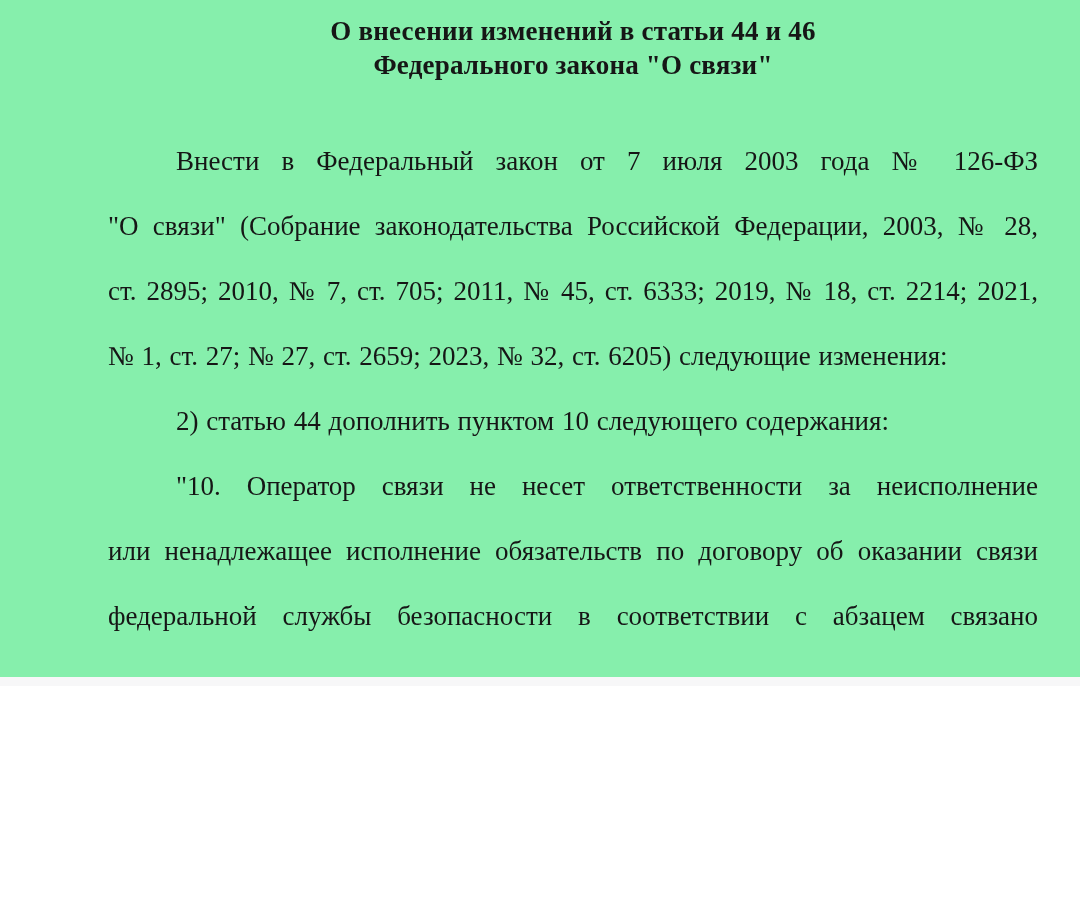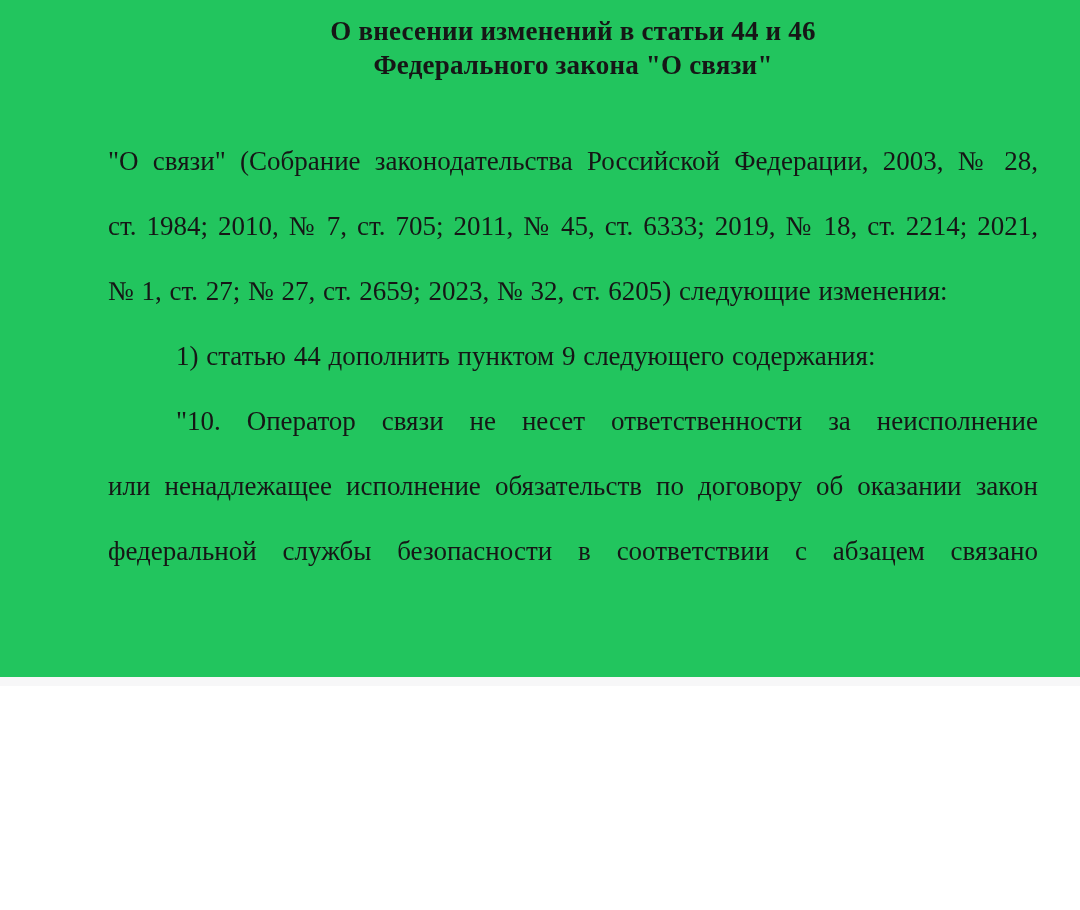--- a/index.html
+++ b/index.html
@@ -4,21 +4,21 @@
 <style>
   html, body {
     margin: 0;
     padding: 0;
     background: #ffffff;
   }
   .page {
     position: relative;
     width: 1080px;
     height: 686px;
-    background: #22c55e;
+    background: #86efac;
     overflow: hidden;
     font-family: "Liberation Serif", "DejaVu Serif", serif;
     color: #161616;
   }
   .content {
     padding-left: 108px;
     padding-right: 42px;
   }
   .title {
     margin: 0;
@@ -59,23 +59,24 @@
 </head>
 <body>
 
 <div class="page">
   <div class="content">
     <h1 class="title">
       <div class="title-line">О внесении изменений в статьи 44 и 46</div>
       <div class="title-line">Федерального закона "О связи"</div>
     </h1>
     <div class="body-text">
+        <div class="line first">Внести в Федеральный закон от 7 июля 2003 года № 126-ФЗ</div>
         <div class="line">"О связи" (Собрание законодательства Российской Федерации, 2003, № 28,</div>
-        <div class="line">ст. 1984; 2010, № 7, ст. 705; 2011, № 45, ст. 6333; 2019, № 18, ст. 2214; 2021,</div>
+        <div class="line">ст. 2895; 2010, № 7, ст. 705; 2011, № 45, ст. 6333; 2019, № 18, ст. 2214; 2021,</div>
         <div class="line last">№ 1, ст. 27; № 27, ст. 2659; 2023, № 32, ст. 6205) следующие изменения:</div>
-        <div class="line first last">1) статью 44 дополнить пунктом 9 следующего содержания:</div>
+        <div class="line first last">2) статью 44 дополнить пунктом 10 следующего содержания:</div>
         <div class="line first">"10. Оператор связи не несет ответственности за неисполнение</div>
-        <div class="line">или ненадлежащее исполнение обязательств по договору об оказании закон</div>
+        <div class="line">или ненадлежащее исполнение обязательств по договору об оказании связи</div>
         <div class="line">федеральной службы безопасности в соответствии с абзацем связано</div>
       </div>
   </div>
   <div class="scan-edge"></div>
 </div>
 
 </body></html>

